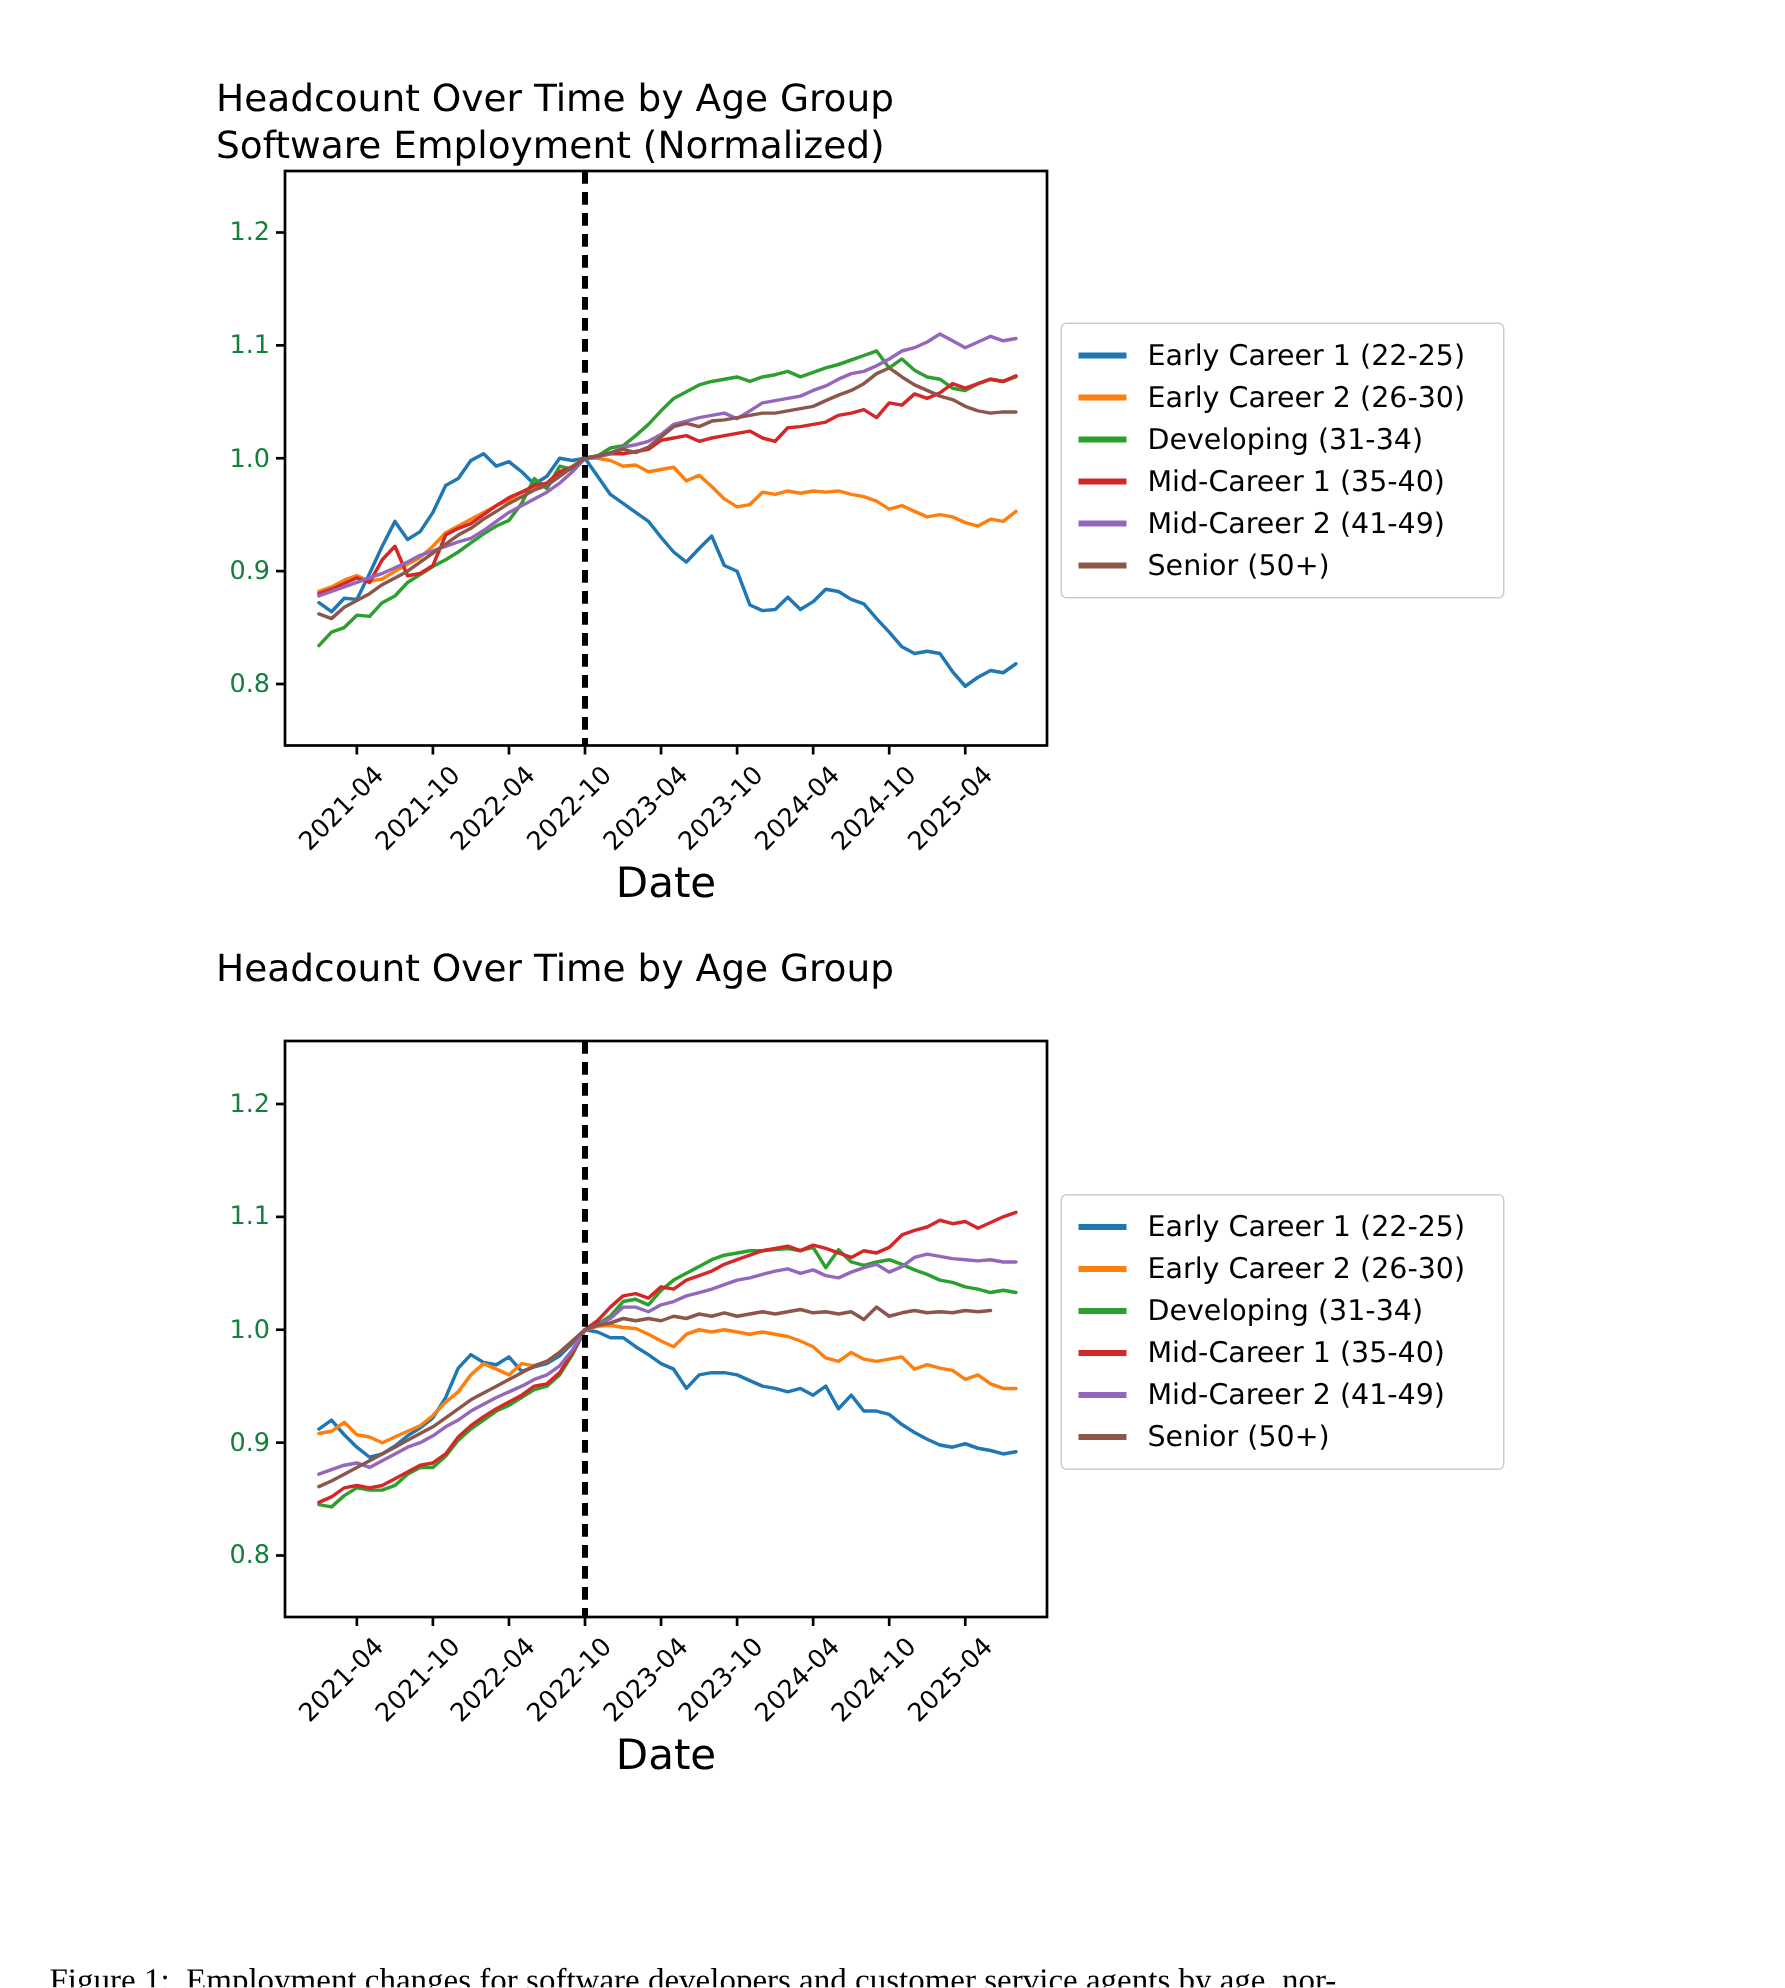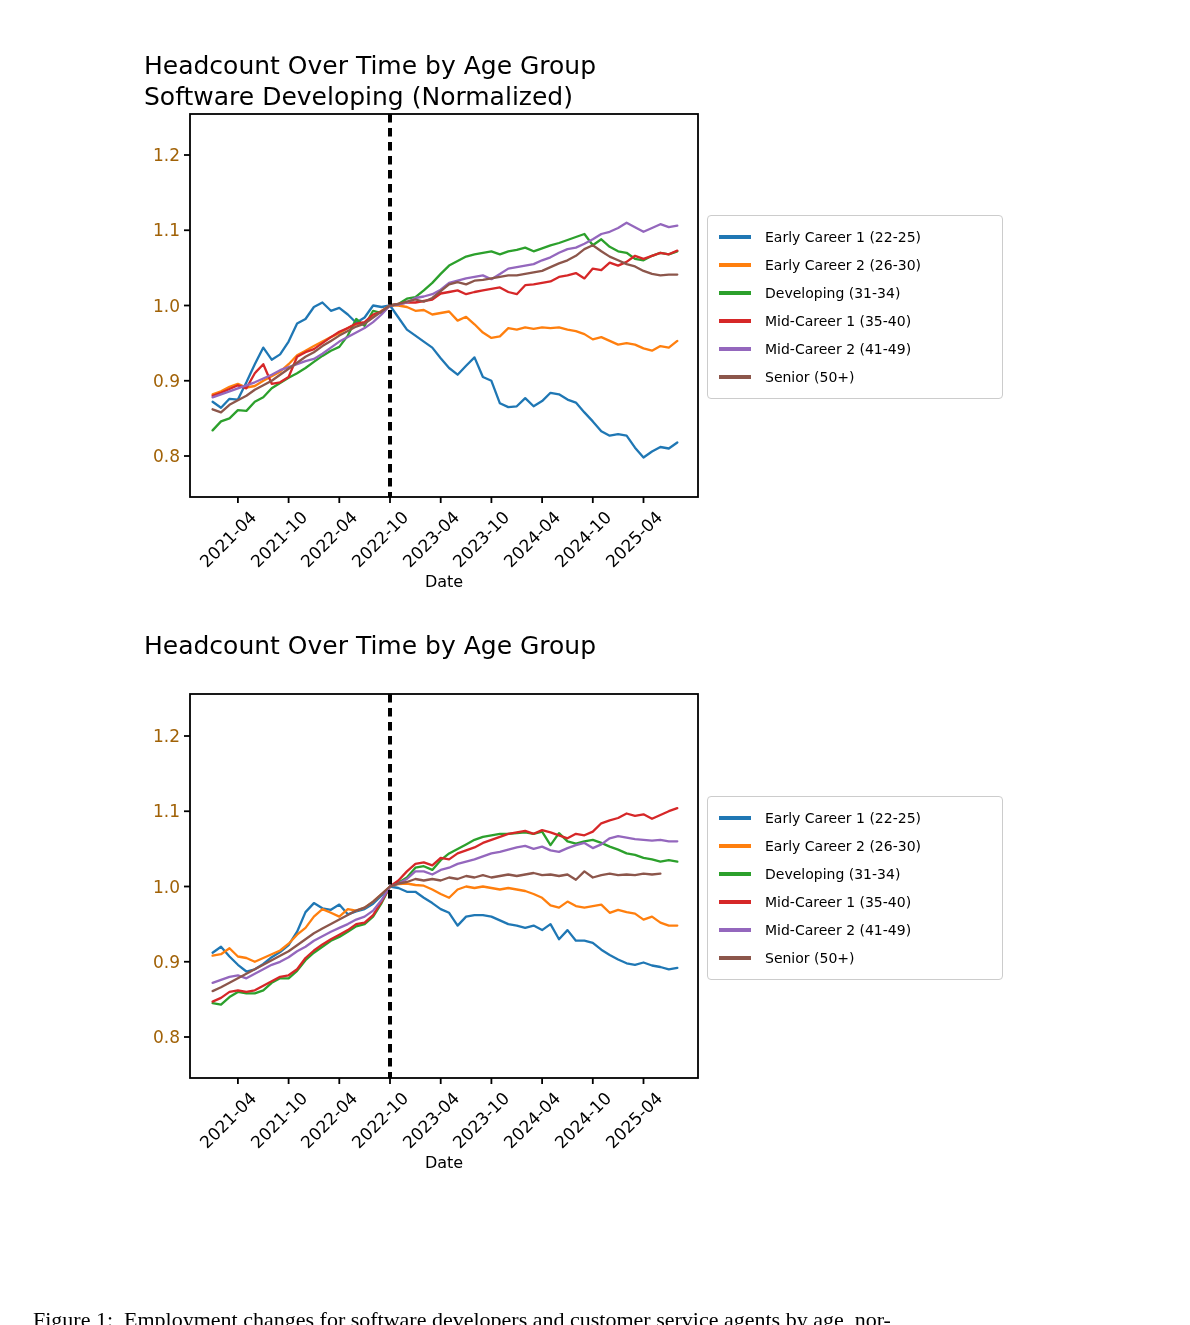--- a/index.html
+++ b/index.html
@@ -1,31 +1,31 @@
 <!DOCTYPE html>
 <html><head>
 <meta charset="utf-8">
 <style>
   html,body{margin:0;padding:0;background:#ffffff;}
   .page{position:relative;width:1190px;height:1325px;background:#ffffff;overflow:hidden;
         font-family:"DejaVu Sans","Liberation Sans",sans-serif;color:#000;}
   #plots{position:absolute;left:0;top:0;}
   .chart-title{position:absolute;left:144px;width:600px;text-align:left;
                font-size:25px;line-height:31px;color:#000;}
-  .xlabel{position:absolute;left:144px;width:600px;text-align:center;font-size:16px;color:#000;}
+  .xlabel{position:absolute;left:144px;width:600px;text-align:center;font-size:28px;color:#000;}
   .ytick{position:absolute;width:52px;height:20px;line-height:20px;text-align:right;
-         font-size:17px;color:#a16207;}
+         font-size:17px;color:#15803d;}
   .xtick{position:absolute;width:78px;height:20px;line-height:20px;text-align:right;
          font-size:17px;color:#000;transform:rotate(-45deg);transform-origin:100% 0%;}
   .legend{position:absolute;left:707px;width:296px;box-sizing:border-box;
           border:1px solid #cccccc;border-radius:4px;background:rgba(255,255,255,0.9);
           padding:7px 0 7px 0;}
   .legend-row{display:flex;align-items:center;height:28px;}
   .legend-swatch{display:inline-block;width:32px;height:3.4px;margin-left:11px;flex:0 0 32px;}
-  .legend-label{margin-left:14px;font-size:14px;white-space:nowrap;}
+  .legend-label{margin-left:14px;font-size:19px;white-space:nowrap;}
   .caption{position:absolute;left:33px;top:1227px;width:1140px;
            font-family:"Liberation Serif","DejaVu Serif",serif;
            font-size:22px;line-height:37px;color:#000;white-space:pre-wrap;}
 </style>
 </head>
 <body>
 
 <div class="page">
   <svg id="plots" width="1190" height="1325" viewBox="0 0 1190 1325">
       <clipPath id="clip0">
@@ -75,21 +75,21 @@
       <line x1="643.5" y1="1078" x2="643.5" y2="1084" stroke="#000" stroke-width="1.8"></line>
       <line x1="184" y1="1037" x2="190" y2="1037" stroke="#000" stroke-width="1.8"></line>
       <line x1="184" y1="961.75" x2="190" y2="961.75" stroke="#000" stroke-width="1.8"></line>
       <line x1="184" y1="886.5" x2="190" y2="886.5" stroke="#000" stroke-width="1.8"></line>
       <line x1="184" y1="811.2499999999999" x2="190" y2="811.2499999999999" stroke="#000" stroke-width="1.8"></line>
       <line x1="184" y1="736" x2="190" y2="736" stroke="#000" stroke-width="1.8"></line>
     </svg>
 
   <div class="chart-title" style="top:50px;">
     <div>Headcount Over Time by Age Group</div>
-    <div>Software Developing (Normalized)</div>
+    <div>Software Employment (Normalized)</div>
   </div>
   <div class="xlabel" style="top:572px;">Date</div>
   <div class="legend" id="legend-0" style="top:215px;">
       <div class="legend-row">
         <span class="legend-swatch" style="background: rgb(31, 119, 180);"></span>
         <span class="legend-label">Early Career 1 (22-25)</span>
       </div>
       <div class="legend-row">
         <span class="legend-swatch" style="background: rgb(255, 127, 14);"></span>
         <span class="legend-label">Early Career 2 (26-30)</span>

